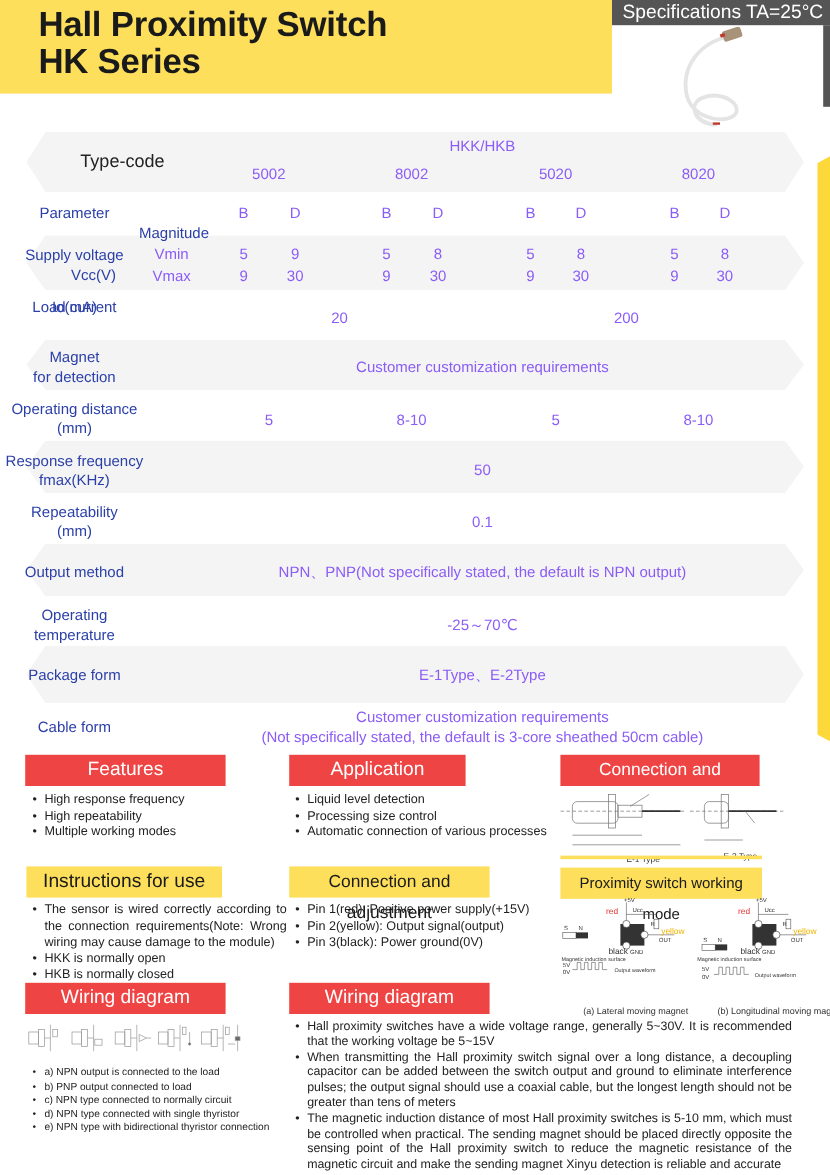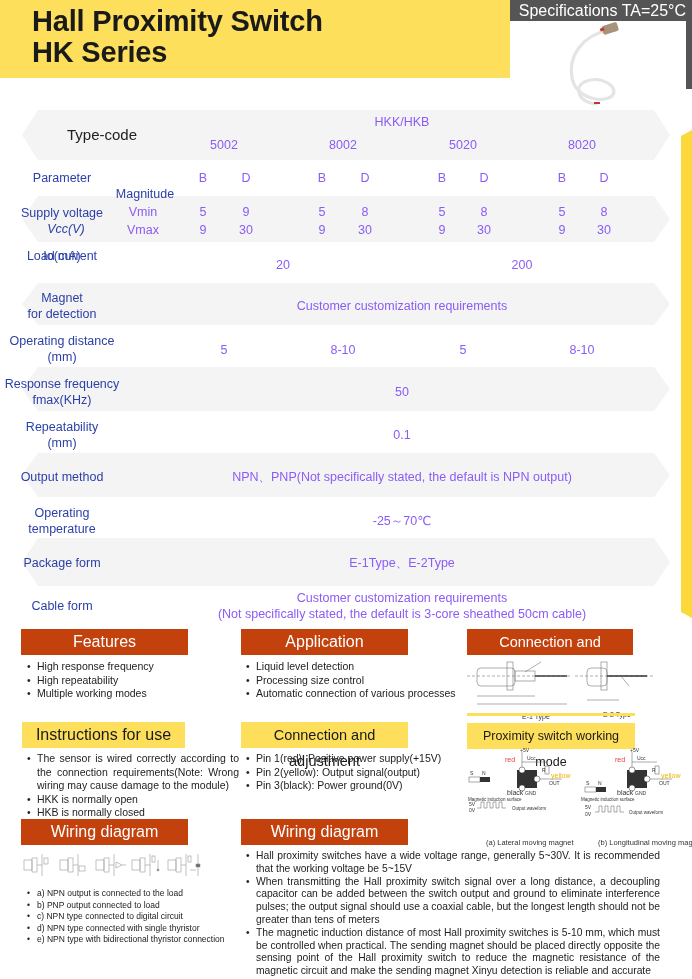--- a/index.html
+++ b/index.html
@@ -17,21 +17,21 @@
   .ribbon { position: absolute; left: 681px; top: 130px; width: 11px; height: 488px; background: #fdd83a; clip-path: polygon(0 6px, 100% 0, 100% 100%, 0 calc(100% - 6px)); }
 
   
   .band { position: absolute; left: 22px; width: 648px; background: #f4f4f4; clip-path: polygon(16px 0, calc(100% - 16px) 0, 100% 50%, calc(100% - 16px) 100%, 16px 100%, 0 50%); }
   .cell { position: absolute; font-size: 12.5px; line-height: 16px; text-align: center; white-space: nowrap; transform: translateX(-50%); }
   .lbl { color: #2b3fa8; }
   .val { color: #8b5cf6; }
   .tc { font-size: 15px; color: #222; }
 
   
-  .hdr-dark { position: absolute; height: 26px; background: #c2410c; color: #fff; font-size: 16px; line-height: 26px; text-align: center; }
+  .hdr-dark { position: absolute; height: 26px; background: #ef4444; color: #fff; font-size: 16px; line-height: 26px; text-align: center; }
   .hdr-yellow { position: absolute; height: 26px; background: #fddf5c; color: #1a1a1a; font-size: 16px; line-height: 26px; text-align: center; }
   ul.bl { position: absolute; list-style: none; font-size: 10.5px; line-height: 13.5px; color: #222; }
   ul.bl li { position: relative; padding-left: 12px; }
   ul.bl li::before { content: "•"; position: absolute; left: 2px; top: 0; }
   ul.just li { text-align: justify; }
   .figure { position: absolute; }
   .cap { position: absolute; font-size: 7px; color: #333; white-space: nowrap; margin-left: 12px; }
   .ybar { position: absolute; left: 467px; top: 713px; width: 168px; height: 3px; background: #fddf5c; }
 </style>
 </head>
@@ -73,21 +73,21 @@
   <div class="cell val" style="left:203px;top:170px;">B</div>
   <div class="cell val" style="left:246px;top:170px;">D</div>
   <div class="cell val" style="left:322px;top:170px;">B</div>
   <div class="cell val" style="left:365px;top:170px;">D</div>
   <div class="cell val" style="left:442px;top:170px;">B</div>
   <div class="cell val" style="left:484px;top:170px;">D</div>
   <div class="cell val" style="left:562px;top:170px;">B</div>
   <div class="cell val" style="left:604px;top:170px;">D</div>
 
   <div class="cell lbl" style="left:62px;top:205px;">Supply voltage</div>
-  <div class="cell lbl" style="left:66px;top:221px;font-style:italic;">Vcc(V)</div>
+  <div class="cell lbl" style="left:78px;top:221px;">Vcc(V)</div>
   <div class="cell val" style="left:143px;top:204px;">Vmin</div>
   <div class="cell val" style="left:143px;top:222px;">Vmax</div>
   <div id="vrow">
       <div class="cell val" style="left: 203px; top: 204px;">5</div>
       <div class="cell val" style="left: 246px; top: 204px;">9</div>
       <div class="cell val" style="left: 322px; top: 204px;">5</div>
       <div class="cell val" style="left: 365px; top: 204px;">8</div>
       <div class="cell val" style="left: 442px; top: 204px;">5</div>
       <div class="cell val" style="left: 484px; top: 204px;">8</div>
       <div class="cell val" style="left: 562px; top: 204px;">5</div>
@@ -141,21 +141,21 @@
   <div class="cell val" style="left:402px;top:606px;">(Not specifically stated, the default is 3-core sheathed 50cm cable)</div>
 </div>
 
 <div class="hdr-dark" style="left:21px;top:629px;width:167px;">Features</div>
 <ul class="bl" style="left:25px;top:660px;width:200px;">
   <li>High response frequency</li>
   <li>High repeatability</li>
   <li>Multiple working modes</li>
 </ul>
 
-<div class="hdr-dark" style="left:241px;top:629px;width:167px;">Application</div>
+<div class="hdr-dark" style="left:241px;top:629px;width:147px;">Application</div>
 <ul class="bl" style="left:244px;top:660px;width:225px;">
   <li>Liquid level detection</li>
   <li>Processing size control</li>
   <li>Automatic connection of various processes</li>
 </ul>
 
 <div class="hdr-dark" style="left:467px;top:629px;width:166px;font-size:14.5px;">Connection and adjustment</div>
 <svg class="figure" style="left:467px;top:658px;width:186px;height:54px;" viewBox="0 0 186 54">
   <g stroke="#777" stroke-width="0.6" fill="none">
     <line x1="0" y1="18" x2="105" y2="18" stroke-dasharray="3 2"></line>
@@ -298,21 +298,21 @@
         <rect x="22" y="4" width="3" height="6"></rect>
         <line x1="24" y1="18" x2="30" y2="18"></line>
         <line x1="32" y1="2" x2="32" y2="24"></line>
         <rect x="30" y="12" width="4" height="3" fill="#666"></rect>
       </g>
   </g>
 </svg>
 <ul class="bl" style="left:25px;top:888px;width:215px;font-size:8.5px;line-height:11.5px;">
   <li>a) NPN output is connected to the load</li>
   <li>b) PNP output connected to load</li>
-  <li>c) NPN type connected to digital circuit</li>
+  <li>c) NPN type connected to normally circuit</li>
   <li>d) NPN type connected with single thyristor</li>
   <li>e) NPN type with bidirectional thyristor connection</li>
 </ul>
 
 <div class="hdr-dark" style="left:241px;top:819px;width:167px;">Wiring diagram</div>
 <ul class="bl just" style="left:244px;top:850px;width:416px;font-size:10.3px;line-height:12.8px;">
   <li>Hall proximity switches have a wide voltage range, generally 5~30V. It is recommended that the working voltage be 5~15V</li>
   <li>When transmitting the Hall proximity switch signal over a long distance, a decoupling capacitor can be added between the switch output and ground to eliminate interference pulses; the output signal should use a coaxial cable, but the longest length should not be greater than tens of meters</li>
   <li>The magnetic induction distance of most Hall proximity switches is 5-10 mm, which must be controlled when practical. The sending magnet should be placed directly opposite the sensing point of the Hall proximity switch to reduce the magnetic resistance of the magnetic circuit and make the sending magnet Xinyu detection is reliable and accurate</li>
 </ul>

